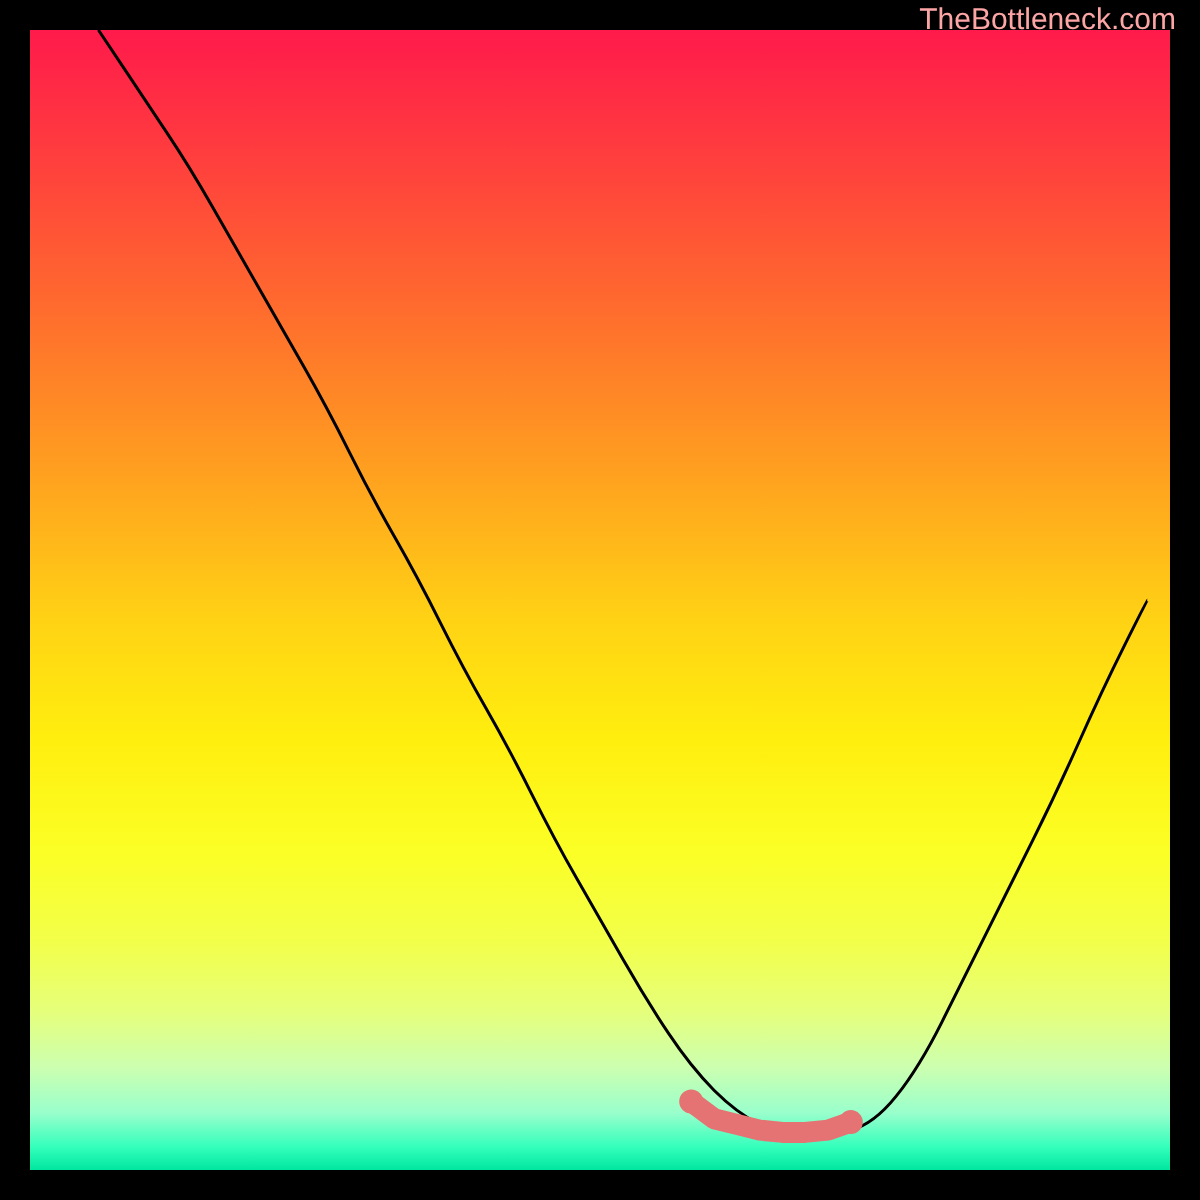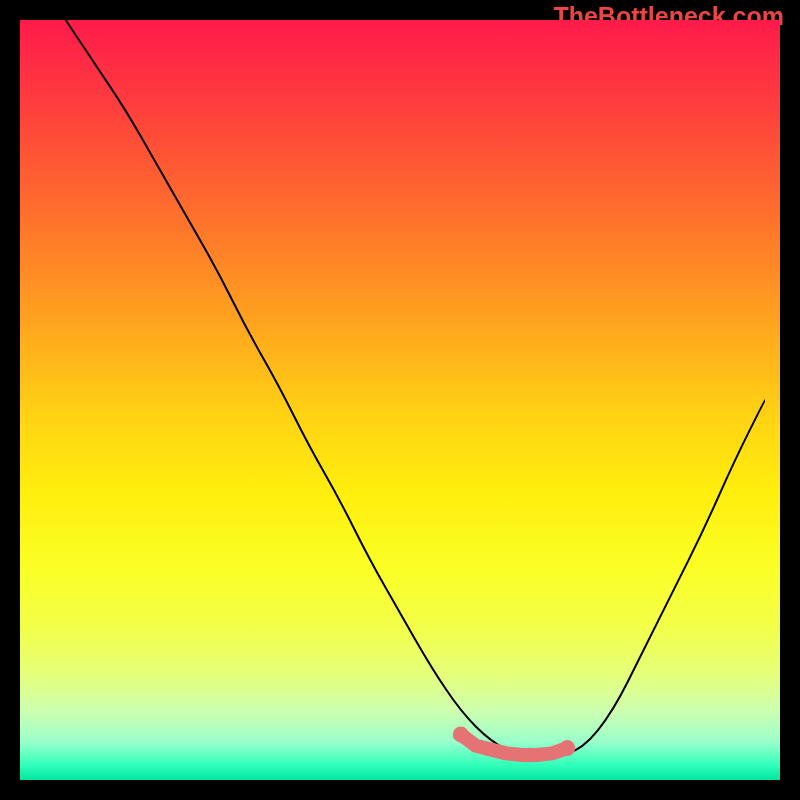--- a/index.html
+++ b/index.html
@@ -42,23 +42,23 @@
     position: absolute;
     left: 0;
     top: 0;
     width: 760px;
     height: 760px;
   }
   .attribution {
     position: absolute;
     top: 2px;
     right: 16px;
-    color: #ef4444;
-    font-size: 25px;
-    font-weight: 700;
+    color: #fca5a5;
+    font-size: 20px;
+    font-weight: 400;
     letter-spacing: 0;
     user-select: text;
   }
 </style>
 </head>
 <body>
 
 <div class="stage">
   <div class="attribution">TheBottleneck.com</div>
 

